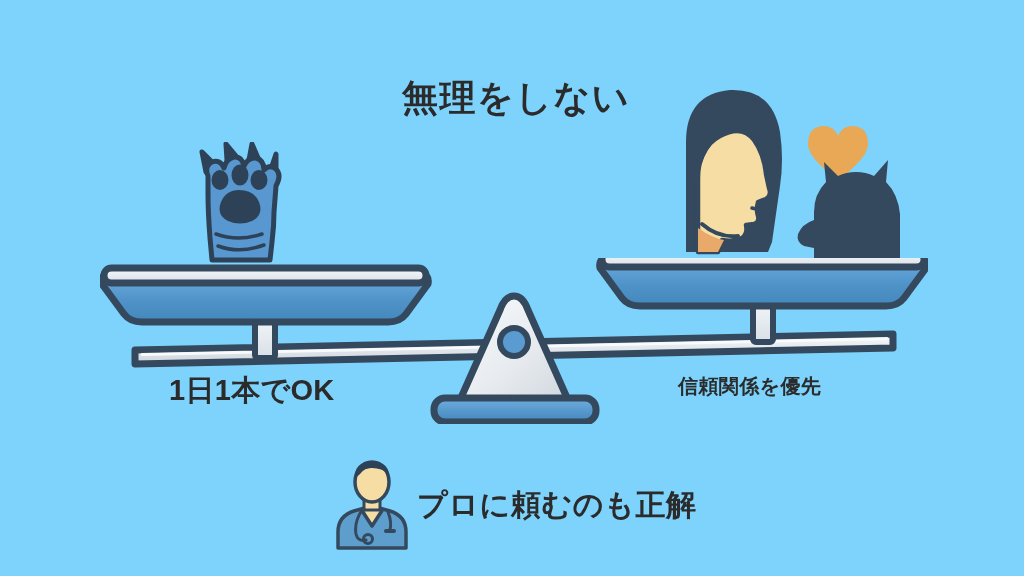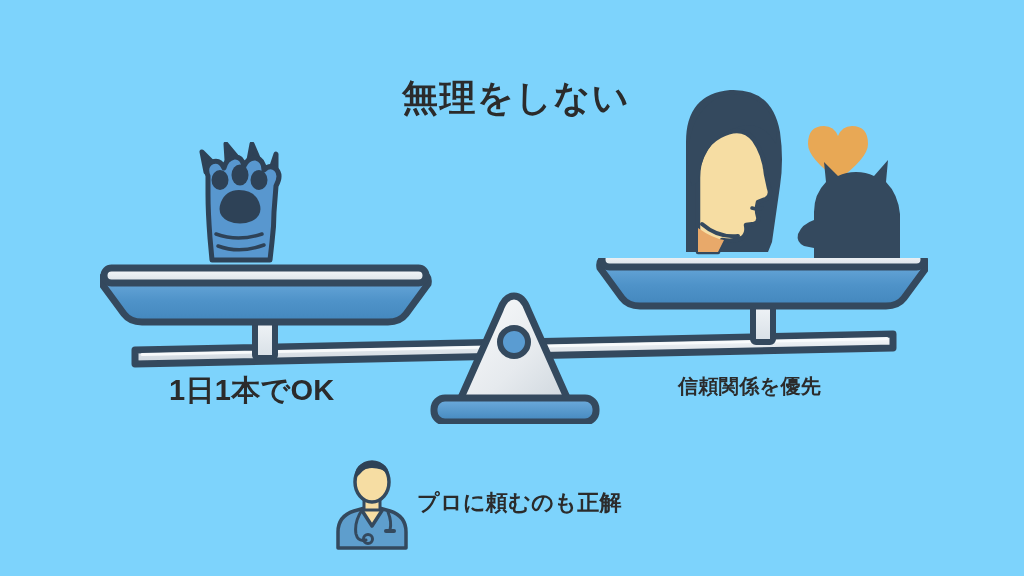--- a/index.html
+++ b/index.html
@@ -42,22 +42,23 @@
   }
   #right-label {
     left: 678px;
     top: 376px;
     font-size: 20px;
     letter-spacing: 0.02em;
   }
   #bottom-label {
     left: 417px;
     top: 492px;
-    font-size: 22px;
+    font-size: 30px;
     letter-spacing: 0.02em;
+    font-family: Liberation Mono, monospace;
   }
 
   
   .art {
     position: absolute;
     display: block;
   }
   #scale-art  { left: 100px; top: 258px; }
   #paw-art    { left: 186px; top: 142px; }
   #duo-art    { left: 668px; top: 82px;  }

